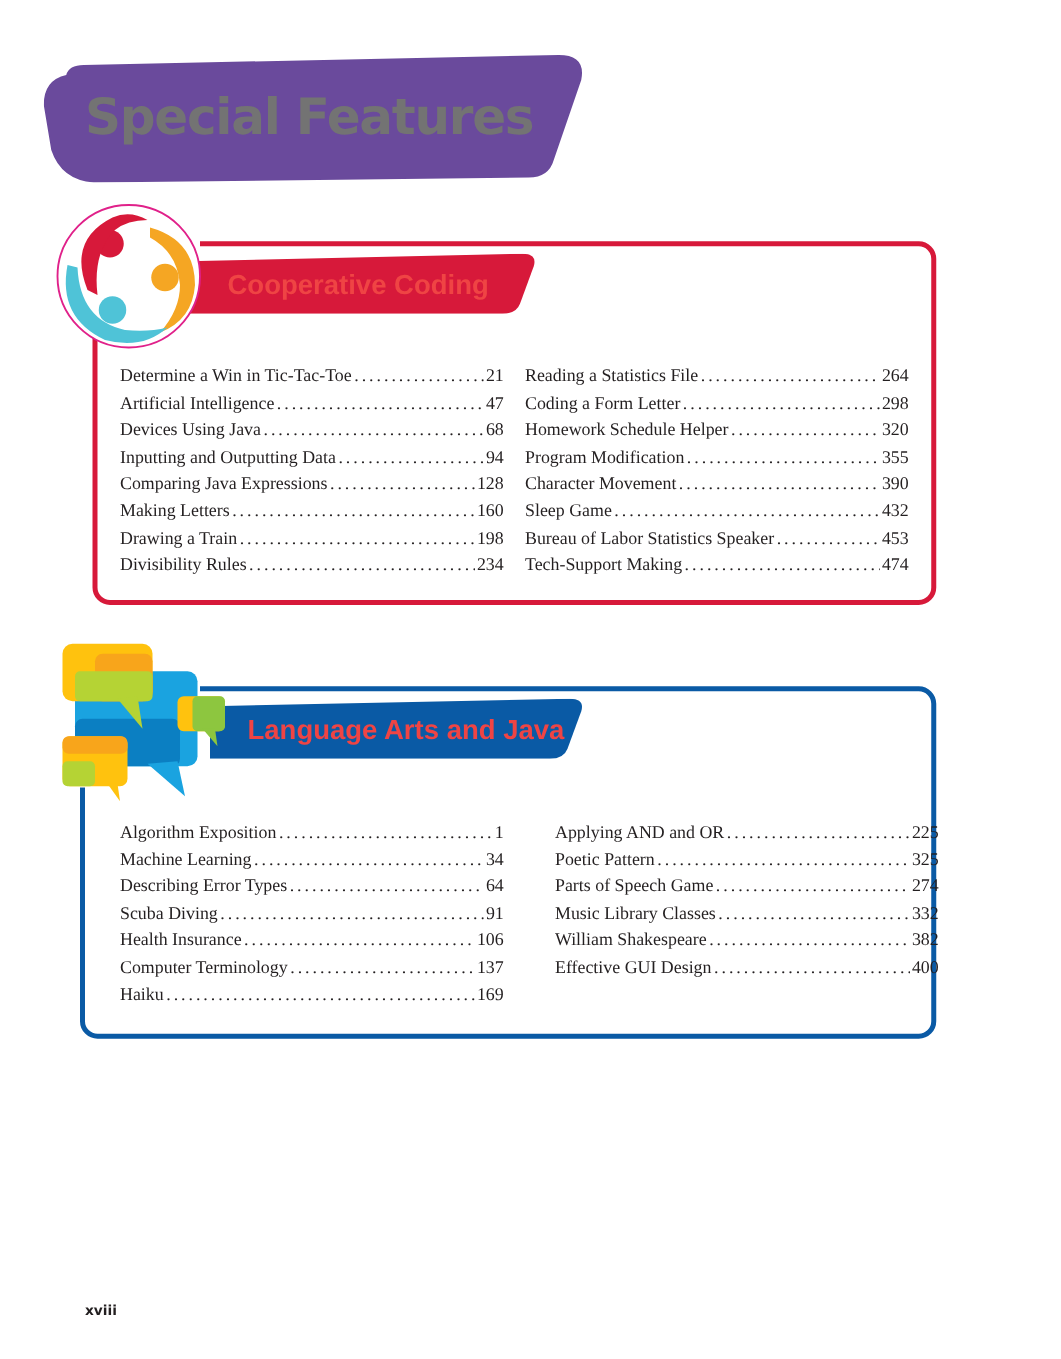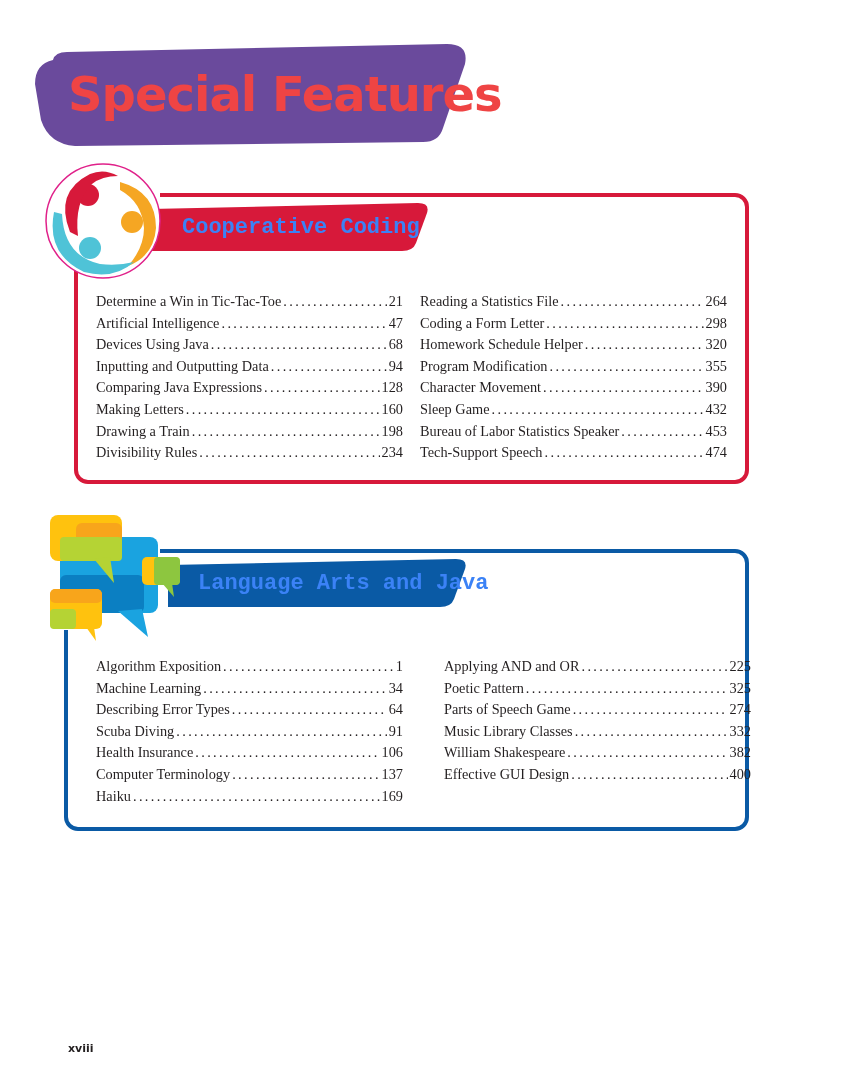--- a/index.html
+++ b/index.html
@@ -1,29 +1,29 @@
 <!DOCTYPE html>
 <html><head>
 <meta charset="utf-8">
 <style>
   html, body { margin:0; padding:0; }
   body { width:849px; height:1087px; background:#ffffff; position:relative; overflow:hidden; font-family:"DejaVu Sans", sans-serif; }
 
   .page-title-banner { position:absolute; left:35px; top:44px; width:433px; height:102px; }
   .page-title-banner svg { position:absolute; left:0; top:0; }
-  .page-title-text { position:absolute; left:68px; top:64px; font-family:"DejaVu Sans", sans-serif; font-weight:bold; font-size:48px; color:#ef4444; letter-spacing:-1px; line-height:60px; white-space:nowrap; }
+  .page-title-text { position:absolute; left:68px; top:64px; font-family:"DejaVu Sans", sans-serif; font-weight:bold; font-size:40px; color:#737373; letter-spacing:-1px; line-height:60px; white-space:nowrap; }
 
   .feature-box { position:absolute; border-style:solid; border-width:4px; border-radius:14px; background:transparent; }
   .box-coop { left:74px; top:193px; width:667px; height:283px; border-color:#d7193a; }
   .box-lang { left:64px; top:549px; width:677px; height:274px; border-color:#0a5aa5; }
 
   .box-mask { position:absolute; background:#ffffff; }
 
   .section-banner { position:absolute; }
-  .section-banner-text { position:absolute; font-family:Liberation Mono, monospace; font-weight:bold; font-size:22px; color:#3b82f6; white-space:nowrap; line-height:30px; }
+  .section-banner-text { position:absolute; font-family:Liberation Sans, sans-serif; font-weight:bold; font-size:22px; color:#ef4444; white-space:nowrap; line-height:30px; }
 
   .toc-col { position:absolute; width:307px; }
   .toc-row { display:flex; align-items:baseline; height:21.6px; font-family:"Liberation Serif", "DejaVu Serif", serif; font-size:14.3px; color:#231f20; white-space:nowrap; }
   .toc-title { flex:0 0 auto; }
   .toc-dots { flex:1 1 auto; overflow:hidden; margin:0 2px; letter-spacing:2.2px; color:#231f20; }
   .toc-dots::before { content:". . . . . . . . . . . . . . . . . . . . . . . . . . . . . . . . . . . . . . . . . . . . . . . . . . . . . . . . . . . . . . . . . . . . . . . . . . . . . ."; letter-spacing:-0.6px; }
   .toc-page { flex:0 0 auto; text-align:right; }
 
   .folio { position:absolute; left:44px; top:1042px; font-family:"DejaVu Sans", sans-serif; font-weight:bold; font-size:11px; color:#231f20;margin-left:24px; }
 </style>
@@ -137,21 +137,21 @@
       <span class="toc-title">Sleep Game</span>
       <span class="toc-dots"></span>
       <span class="toc-page">432</span>
     </div>
   <div class="toc-row">
       <span class="toc-title">Bureau of Labor Statistics Speaker</span>
       <span class="toc-dots"></span>
       <span class="toc-page">453</span>
     </div>
   <div class="toc-row">
-      <span class="toc-title">Tech-Support Speech</span>
+      <span class="toc-title">Tech-Support Making</span>
       <span class="toc-dots"></span>
       <span class="toc-page">474</span>
     </div>
 </div>
 
 <div class="feature-box box-lang"></div>
 <div class="box-mask" style="left:60px;top:540px;width:100px;height:90px;"></div>
 
 <div class="section-banner" style="left:168px;top:559px;width:300px;height:48px;">
   <svg width="300" height="48" viewBox="0 0 300 48">

